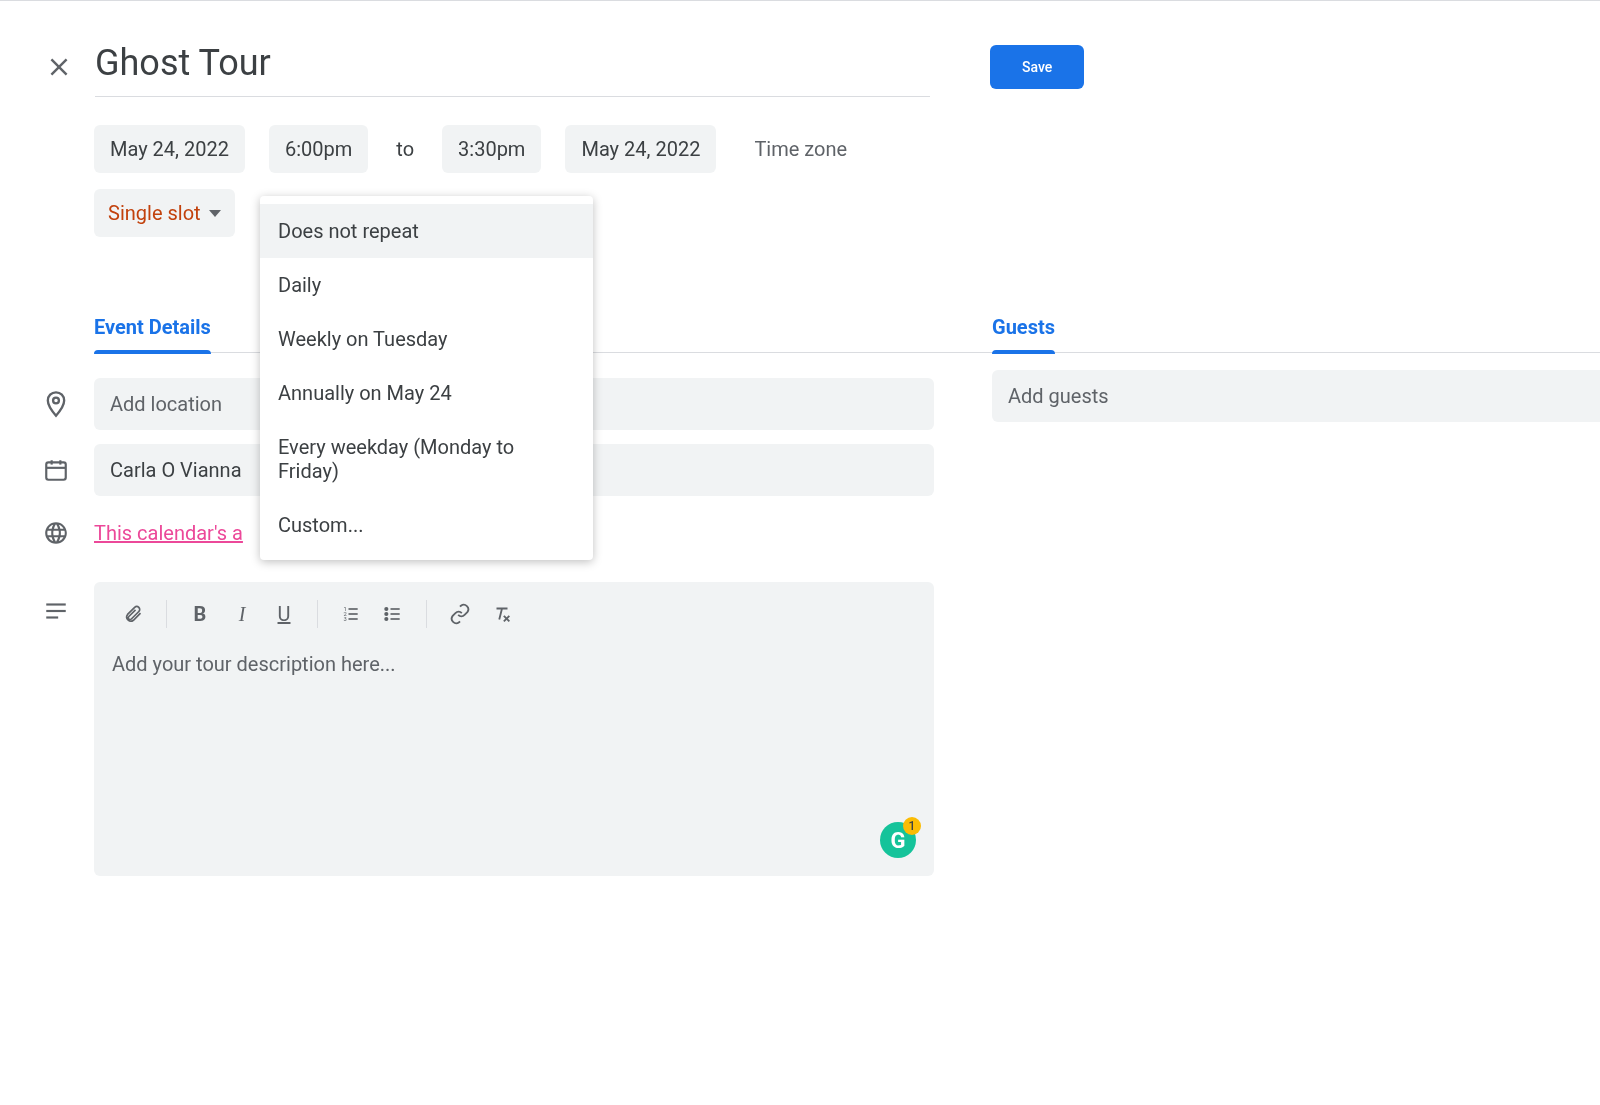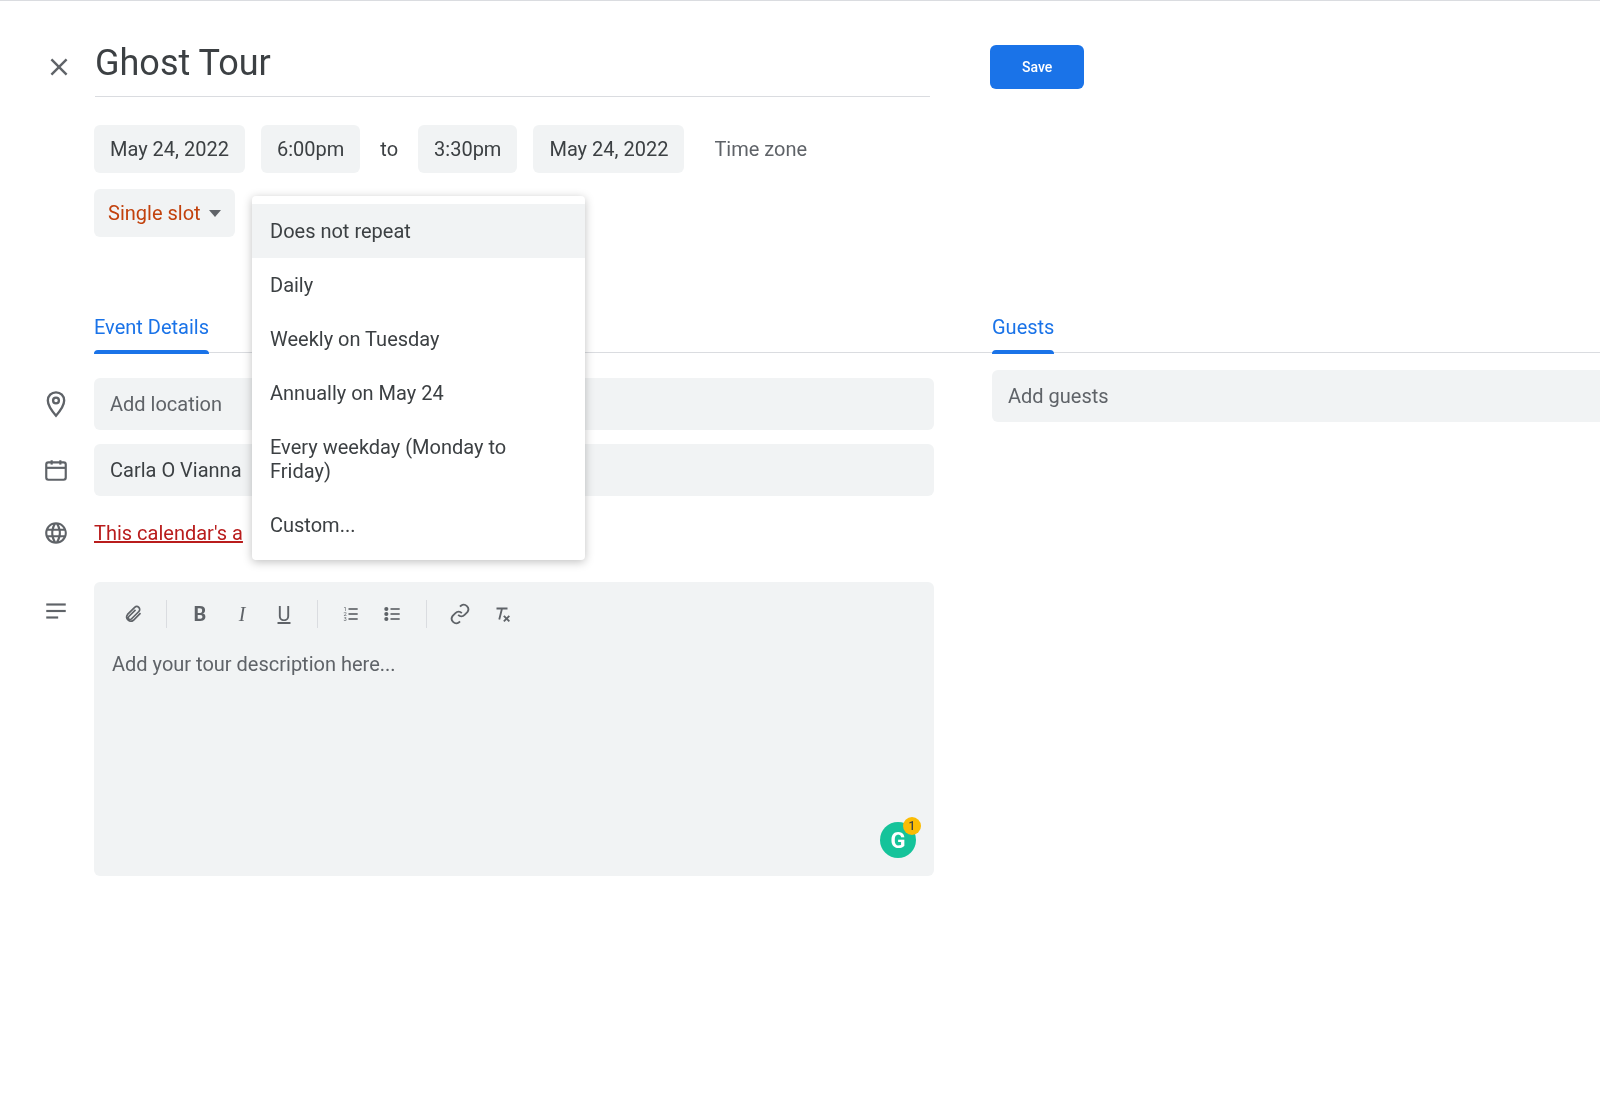--- a/index.html
+++ b/index.html
@@ -48,21 +48,21 @@
       border-radius: 6px;
       padding: 14px 32px;
       font-size: 14px;
       font-weight: 500;
       cursor: pointer;
       margin-left: 60px;
     }
     .datetime-row {
       display: flex;
       align-items: center;
-      gap: 16px;
+      gap: 24px;
       padding: 28px 0 0 94px;
     }
     .chip {
       background: #f1f3f4;
       border-radius: 6px;
       padding: 12px 16px;
       font-size: 20px;
       color: #3c4043;
       cursor: pointer;
     }
@@ -96,21 +96,21 @@
     }
     .dropdown-arrow {
       width: 0;
       height: 0;
       border-left: 6px solid transparent;
       border-right: 6px solid transparent;
       border-top: 7px solid #5f6368;
     }
     .dropdown-menu {
       position: absolute;
-      left: 252px;
+      left: 260px;
       top: 195px;
       width: 333px;
       background: #fff;
       box-shadow: 0 2px 10px rgba(0,0,0,0.25);
       border-radius: 4px;
       padding: 8px 0;
       z-index: 100;
     }
     .dropdown-item {
       padding: 15px 18px;
@@ -128,21 +128,21 @@
       position: relative;
     }
     .tabs-left {
       display: flex;
       padding-left: 94px;
       gap: 40px;
       flex: 1;
     }
     .tab {
       font-size: 20px;
-      font-weight: 400;
+      font-weight: 700;
       color: #5f6368;
       padding: 0 0 14px 0;
       cursor: pointer;
       position: relative;
       text-align: center;
     }
     .tab.active {
       color: #1a73e8;
     }
     .tab.active::after {
@@ -203,21 +203,21 @@
     .form-input::placeholder { color: #5f6368; }
     .form-input.readonly { cursor: default; }
     .availability-row {
       display: flex;
       align-items: center;
       margin-left: 33px;
       margin-top: 24px;
     }
     .availability-link {
       font-size: 20px;
-      color: #b91c1c;
+      color: #ec4899;
       text-decoration: underline;
       cursor: pointer;
     }
     .desc-area {
       display: flex;
       margin-left: 33px;
       margin-top: 36px;
     }
     .desc-box {
       width: 840px;

